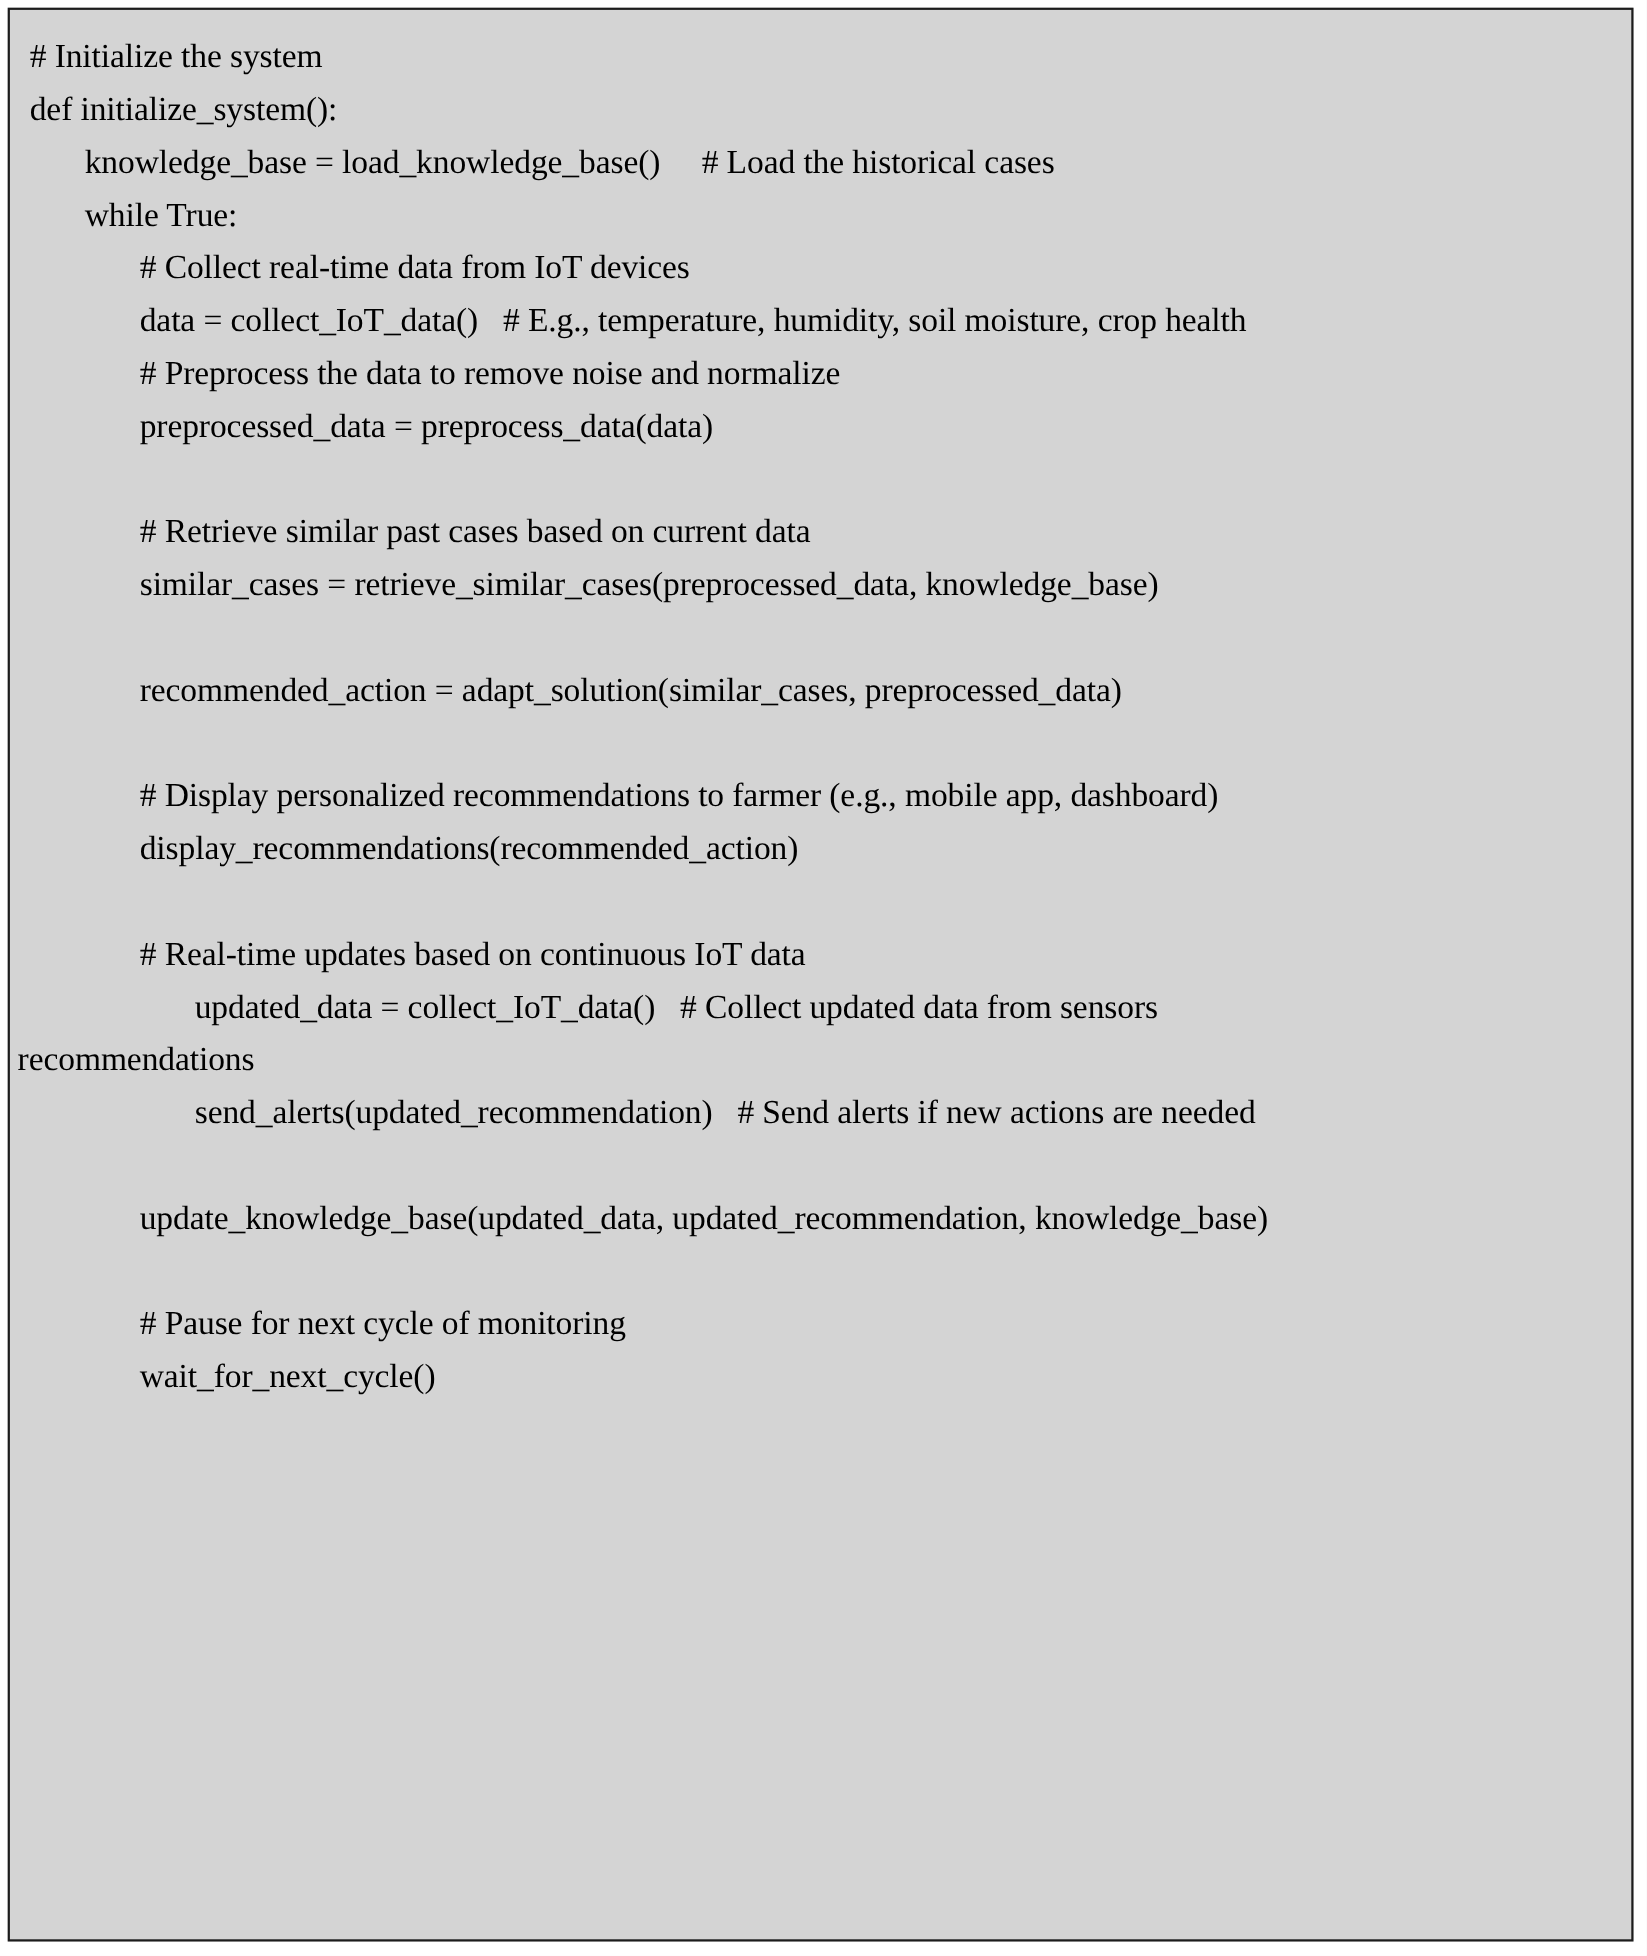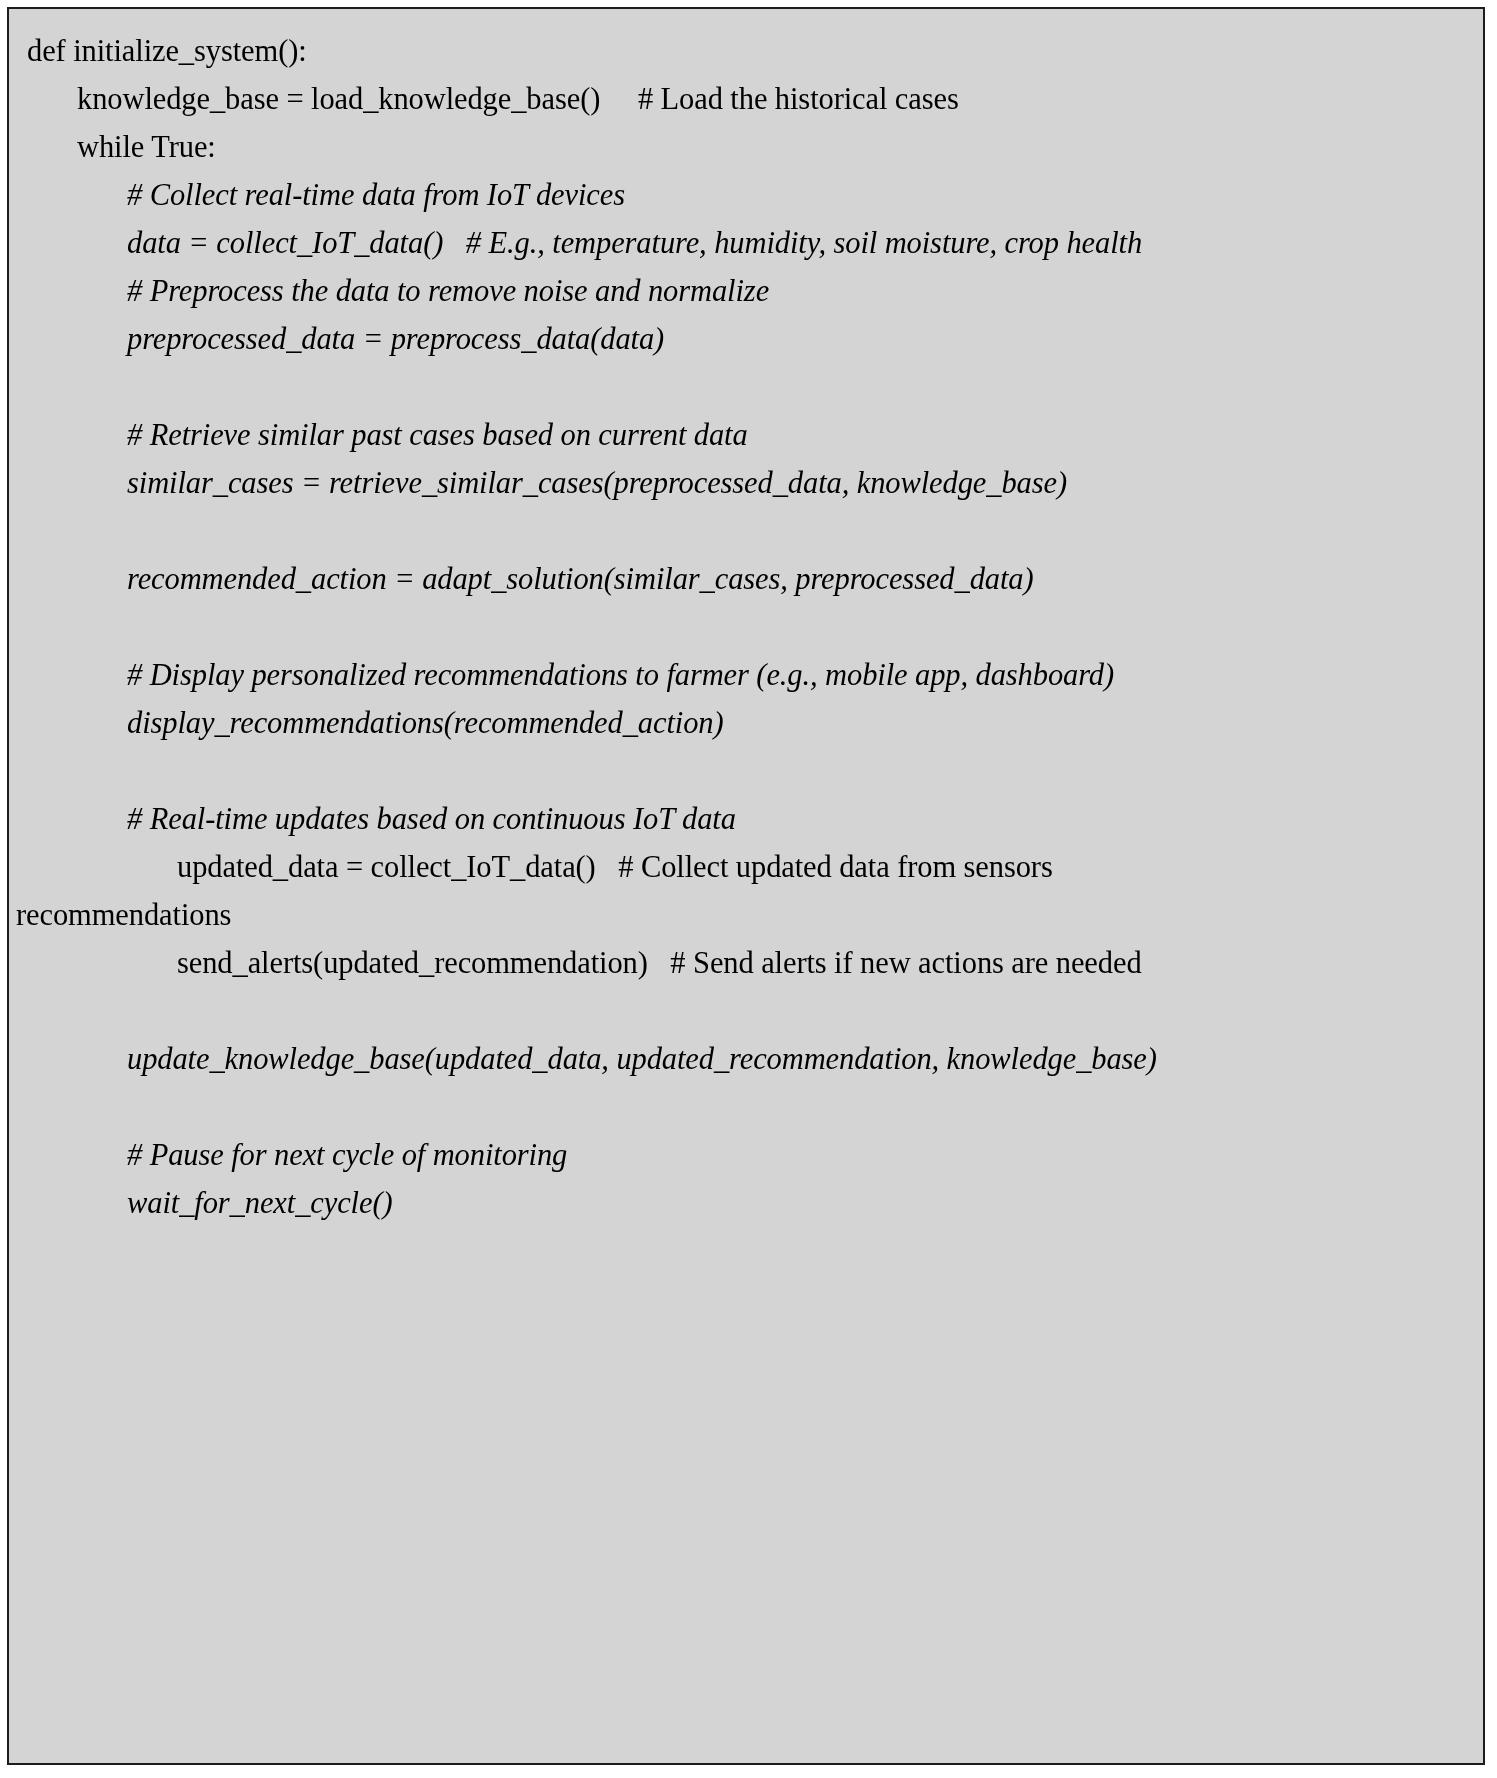--- a/index.html
+++ b/index.html
@@ -45,31 +45,32 @@
     min-height: 48px;
   }
 
   .code-line.blank {
     white-space: pre;
   }
 
   
   .ind-0 { padding-left: 0px; }
   .ind-1 { padding-left: 50px; }
-  .ind-2 { padding-left: 100px; font-style: italic; }
+  .ind-2 { padding-left: 100px; }
   .ind-3 { padding-left: 150px; }
 
   
   .cont { padding-left: 0px; margin-left: -11px; }
 </style>
 </head>
 <body>
 
 <div id="code-figure" style="background: rgb(212, 212, 212); border-color: rgb(28, 28, 28); color: rgb(0, 0, 0);">
   <div id="code-listing">
+      <div class="code-line ind-0"># Initialize the system</div>
       <div class="code-line ind-0">def initialize_system():</div>
       <div class="code-line ind-1">knowledge_base = load_knowledge_base()     # Load the historical cases</div>
       <div class="code-line ind-1">while True:</div>
       <div class="code-line ind-2"># Collect real-time data from IoT devices</div>
       <div class="code-line ind-2">data = collect_IoT_data()   # E.g., temperature, humidity, soil moisture, crop health</div>
       <div class="code-line ind-2"># Preprocess the data to remove noise and normalize</div>
       <div class="code-line ind-2">preprocessed_data = preprocess_data(data)</div>
       <div class="code-line blank ind-2"></div>
       <div class="code-line ind-2"># Retrieve similar past cases based on current data</div>
       <div class="code-line ind-2">similar_cases = retrieve_similar_cases(preprocessed_data, knowledge_base)</div>

